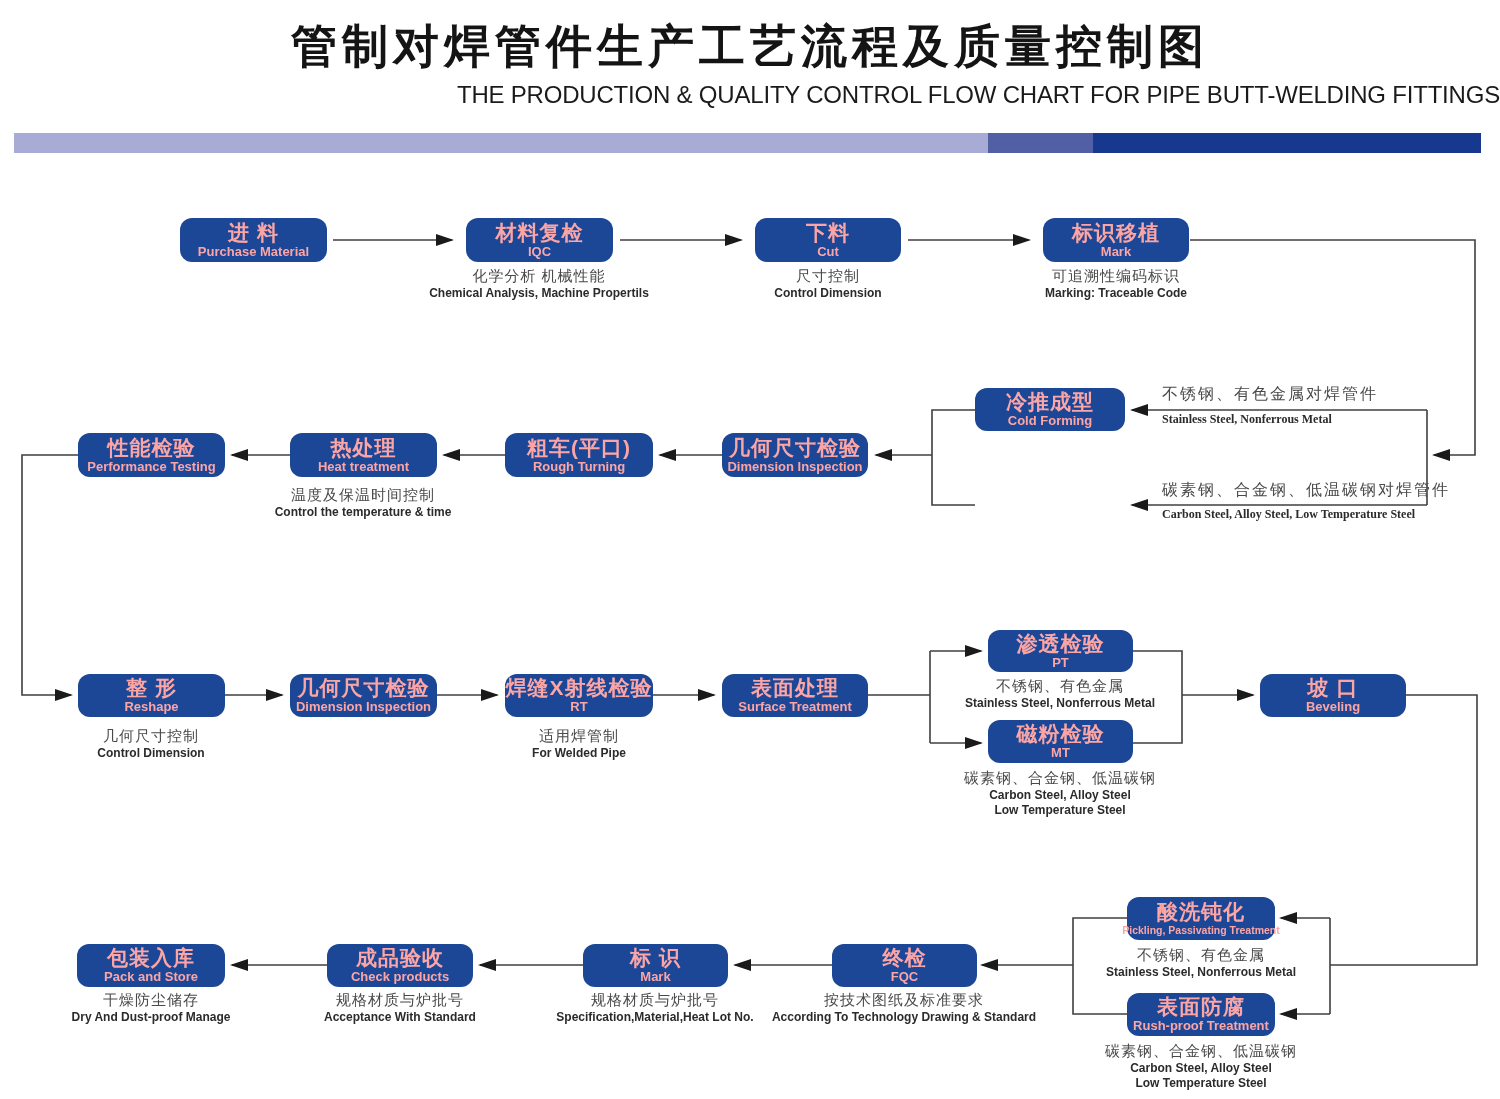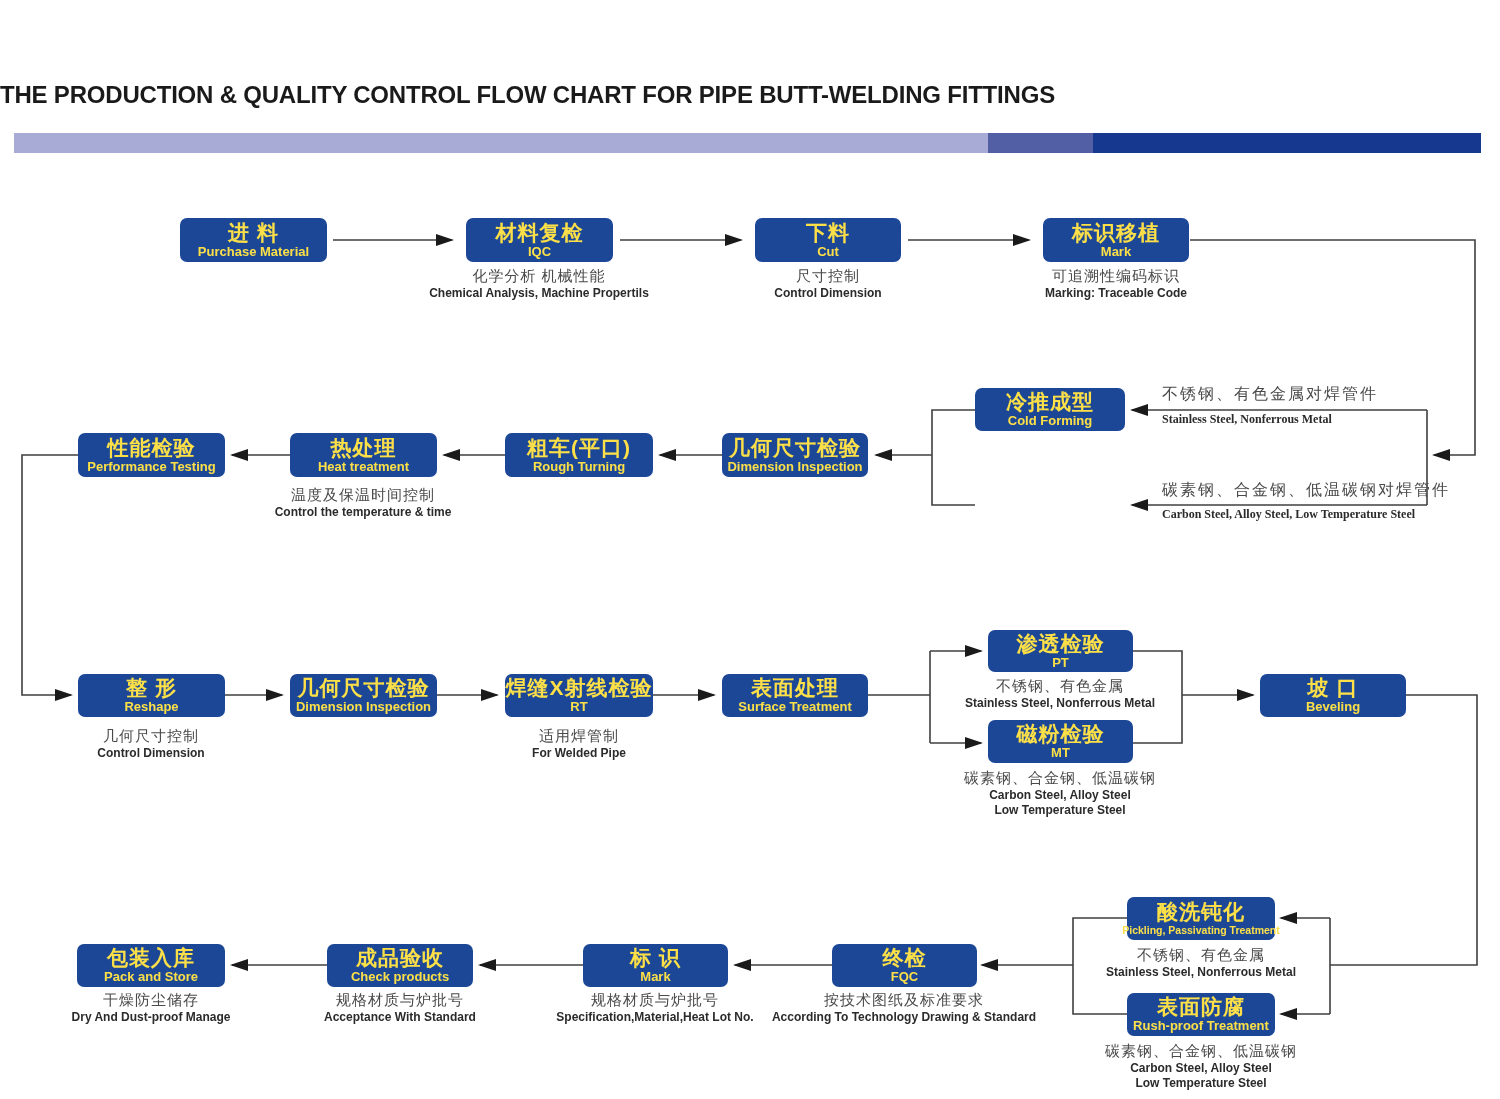--- a/index.html
+++ b/index.html
@@ -14,49 +14,50 @@
   html,body{margin:0;padding:0;background:#ffffff;}
   #canvas{
     position:relative;width:1500px;height:1099px;background:#ffffff;overflow:hidden;
     font-family:"Liberation Sans", sans-serif;
   }
   .title-zh{
     position:absolute;left:0;top:16px;width:1500px;text-align:center;
     font-size:46px;font-weight:700;color:#141414;letter-spacing:5px;
   }
   .title-en{
-    position:absolute;left:0;top:81px;width:1500px;text-align:left;
-    font-size:24px;font-weight:700;color:#1a1a1a;letter-spacing:-0.2px;
+    position:absolute;left:0;top:81px;width:1500px;text-align:right;
+    font-size:24px;font-weight:400;color:#1a1a1a;letter-spacing:-0.2px;
   }
   .bar{position:absolute;top:133px;height:20px;}
   .bar.light{left:14px;width:974px;background:var(--bar-light);}
   .bar.mid{left:988px;width:105px;background:var(--bar-mid);}
   .bar.dark{left:1093px;width:388px;background:var(--bar-dark);}
   .node{
-    position:absolute;background:var(--box-blue);border-radius:7px;color:#fde047;
+    position:absolute;background:var(--box-blue);border-radius:12px;color:#fca5a5;
     display:flex;flex-direction:column;align-items:center;justify-content:center;
     text-align:center;line-height:1.05;
   }
   .node .zh{font-size:21px;font-weight:700;letter-spacing:1px;white-space:nowrap;}
   .node .en{font-size:13px;font-weight:700;margin-top:1px;white-space:nowrap;}
   .node.en-sm .en{font-size:10.5px;}
   .note{position:absolute;text-align:center;line-height:1.25;}
   .note .nzh{font-size:15px;color:var(--note-zh);letter-spacing:1px;white-space:nowrap;}
   .note .nen{font-size:12px;font-weight:700;color:var(--note-en);white-space:nowrap;}
   .side{position:absolute;white-space:nowrap;font-family:Liberation Serif, serif;}
   .side.zh{font-size:16px;color:var(--note-zh);letter-spacing:2px;}
   .side.en{font-size:12px;font-weight:700;color:var(--note-en);}
   svg.wires{position:absolute;left:0;top:0;pointer-events:none;}
   svg.wires path{stroke:var(--line);stroke-width:1.6;fill:none;}
 </style>
 </head>
 <body>
 
 <div id="canvas">
 
+  <div class="title-zh">管制对焊管件生产工艺流程及质量控制图</div>
   <div class="title-en">THE PRODUCTION &amp; QUALITY CONTROL FLOW CHART FOR PIPE BUTT-WELDING FITTINGS</div>
 
   <div class="bar light"></div>
   <div class="bar mid"></div>
   <div class="bar dark"></div>
 
   <svg class="wires" width="1500" height="1099" viewBox="0 0 1500 1099">
     <defs>
       <marker id="arr" viewBox="0 0 18 12" markerWidth="18" markerHeight="12" refX="16" refY="6" orient="auto" markerUnits="userSpaceOnUse">
         <path d="M0 0 L18 6 L0 12 Z" style="fill:#1a1a1a;stroke:none"></path>

